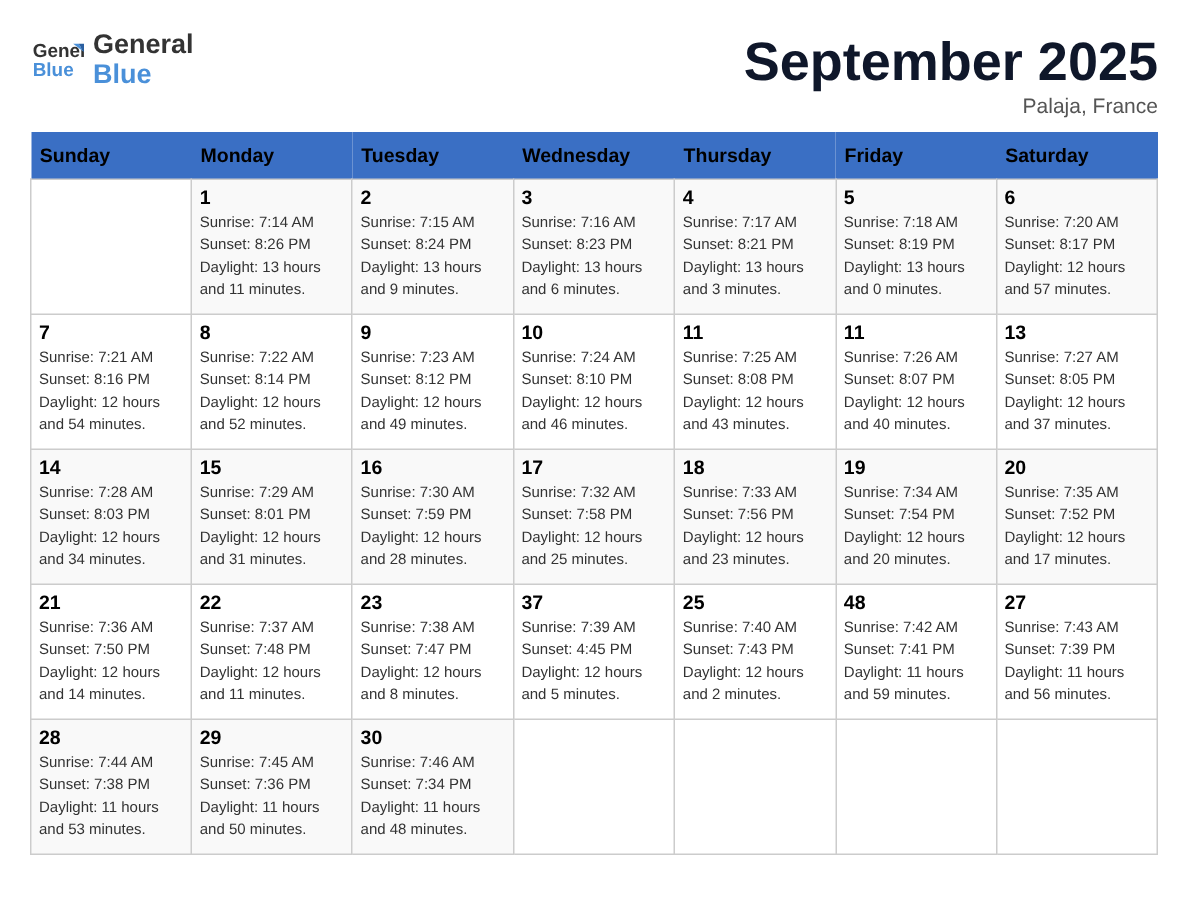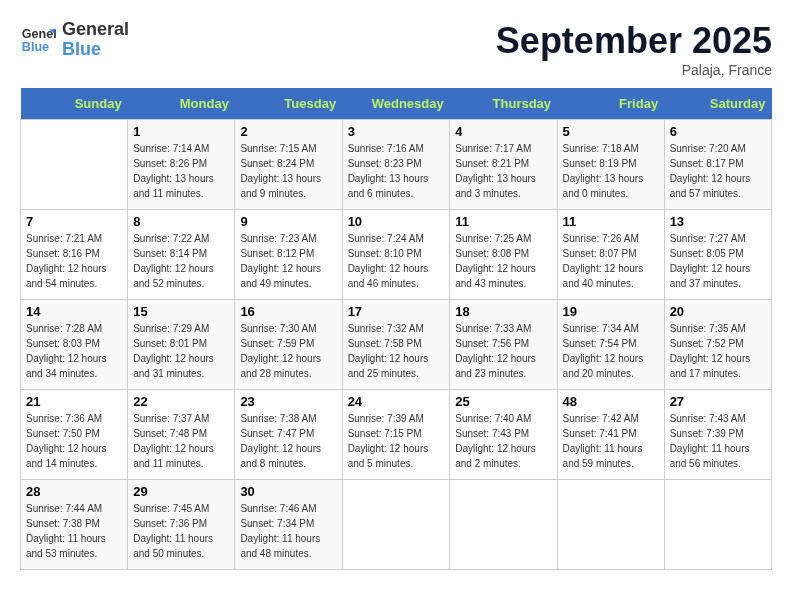--- a/index.html
+++ b/index.html
@@ -37,23 +37,23 @@
       font-size: 14px;
       color: #555;
     }
     table {
       width: 100%;
       border-collapse: collapse;
       font-size: 11px;
     }
     thead th {
       background-color: #3a6fc4;
-      color: #bef264;
+      color: #000000;
       padding: 8px 6px;
-      text-align: right;
+      text-align: left;
       font-size: 13px;
       font-weight: bold;
     }
     tbody td {
       border: 1px solid #ccc;
       vertical-align: top;
       padding: 4px 5px;
       width: 108px;
       min-height: 80px;
       height: 90px;
@@ -278,23 +278,23 @@
 and 11 minutes.</div>
         </td>
         <td>
           <span class="day-number">23</span>
           <div class="day-info" style="white-space: pre-line;">Sunrise: 7:38 AM
 Sunset: 7:47 PM
 Daylight: 12 hours
 and 8 minutes.</div>
         </td>
         <td>
-          <span class="day-number">24</span>
+          <span class="day-number">37</span>
           <div class="day-info" style="white-space: pre-line;">Sunrise: 7:39 AM
-Sunset: 7:15 PM
+Sunset: 4:45 PM
 Daylight: 12 hours
 and 5 minutes.</div>
         </td>
         <td>
           <span class="day-number">25</span>
           <div class="day-info" style="white-space: pre-line;">Sunrise: 7:40 AM
 Sunset: 7:43 PM
 Daylight: 12 hours
 and 2 minutes.</div>
         </td>

